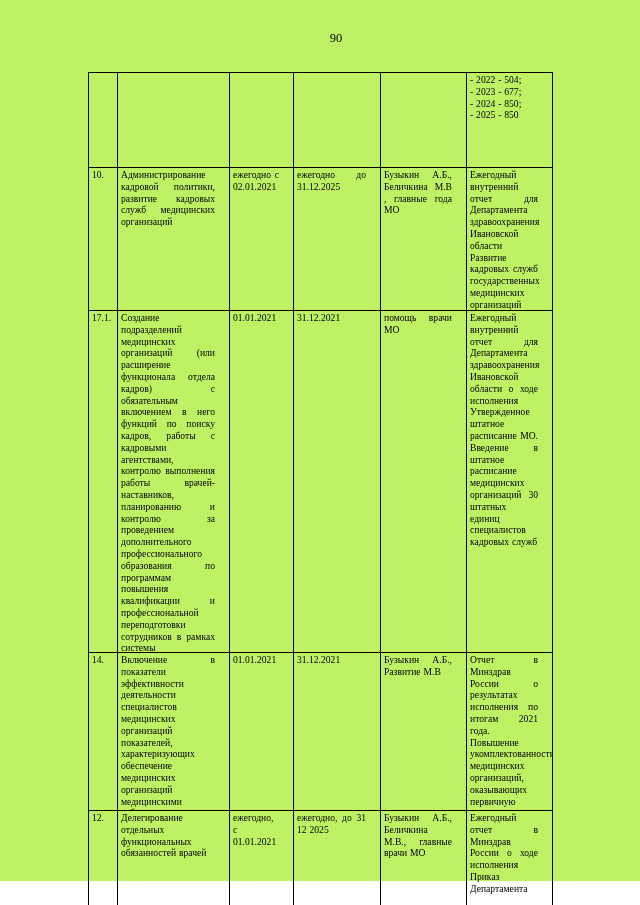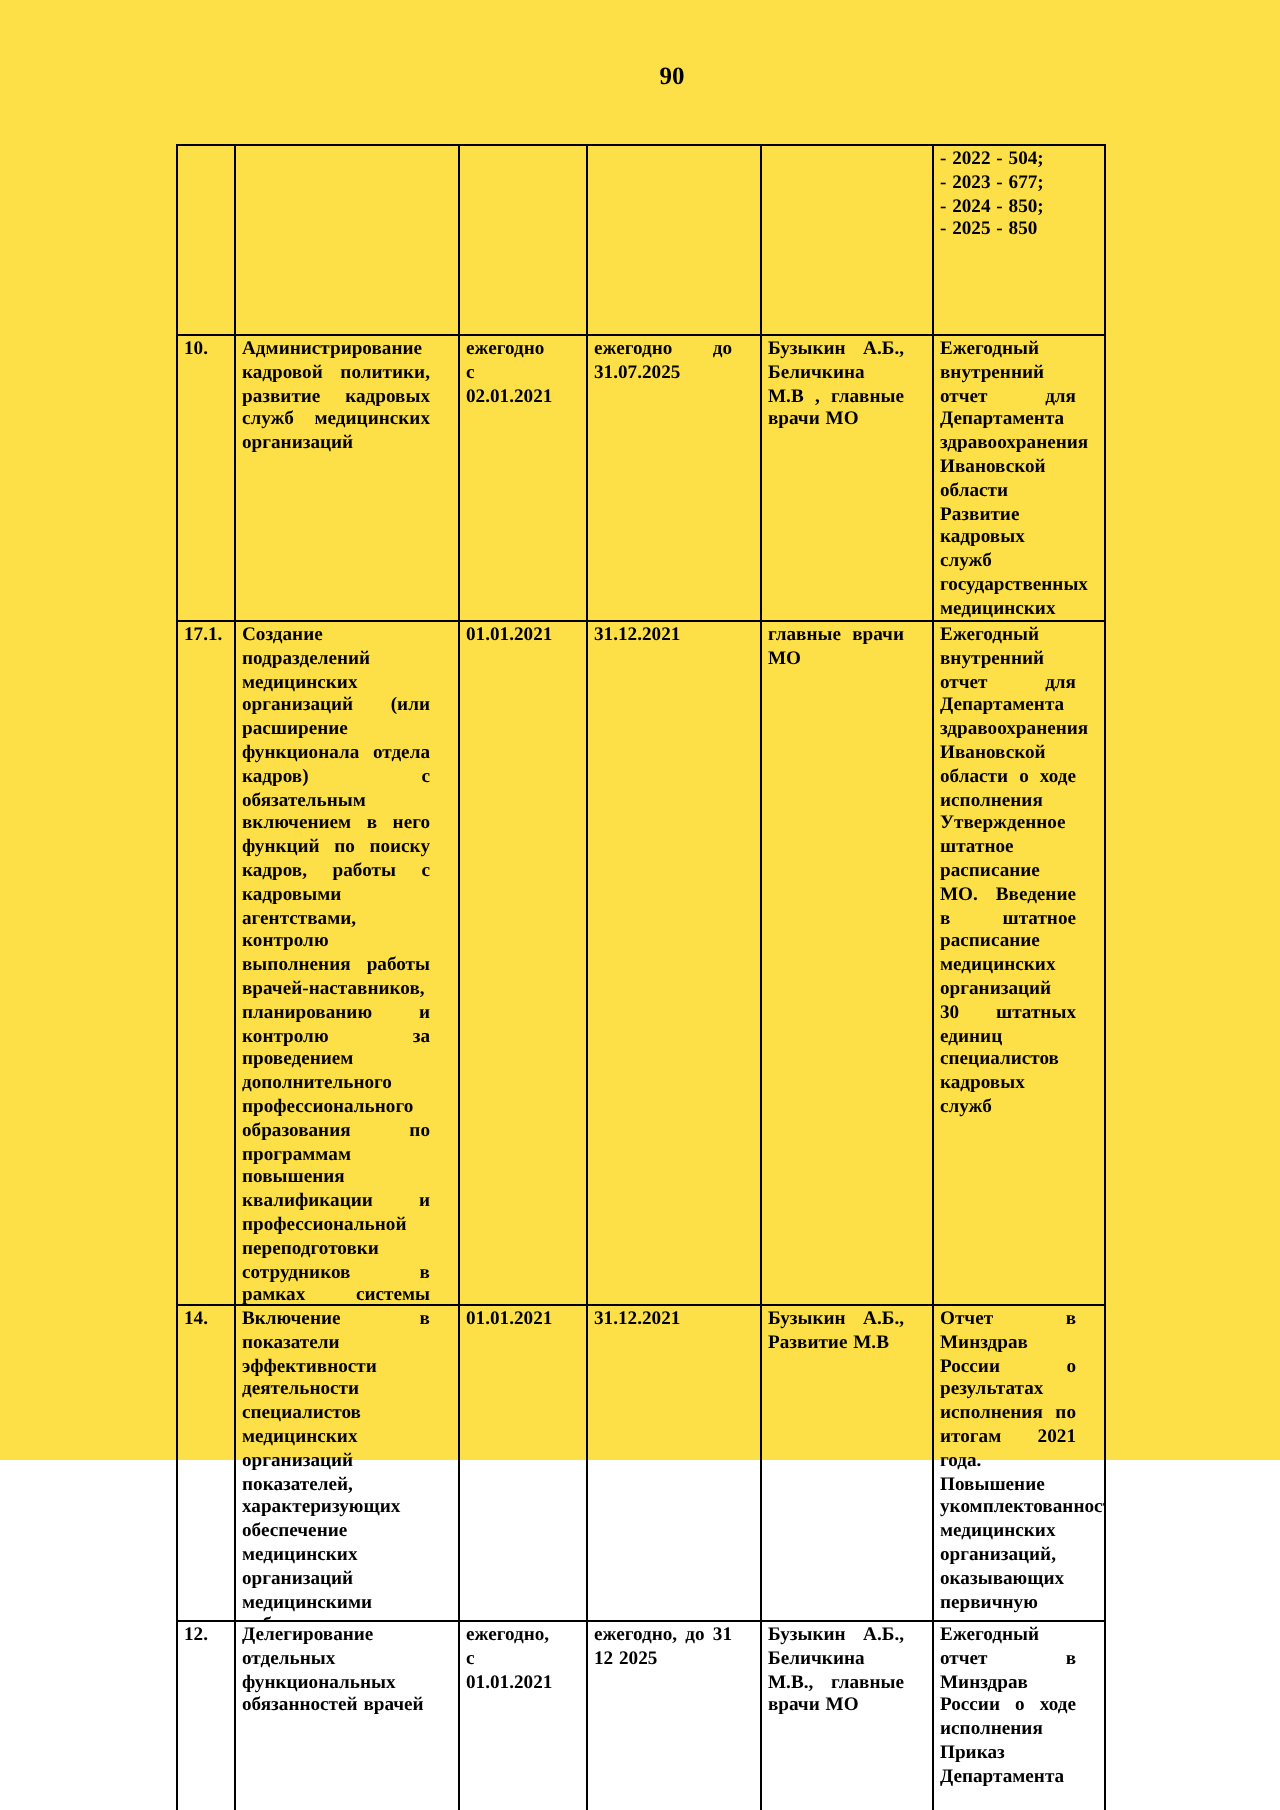--- a/index.html
+++ b/index.html
@@ -8,23 +8,22 @@
     width: 640px;
     height: 905px;
     overflow: hidden;
     background: #ffffff;
     font-family: "Liberation Serif", serif;
     color: #000000;
   }
   .page {
     position: relative;
     width: 640px;
-    height: 730px;
-    background: #fde047;
-    font-weight: bold;
+    height: 881px;
+    background: #bef264;
   }
   .pagenum {
     position: absolute;
     top: 31px;
     left: 0;
     width: 672px; 
     text-align: center;
     font-size: 12.5px;
   }
   .tbl {
@@ -73,31 +72,31 @@
       <div class="c pre left">- 2022 - 504;
 - 2023 - 677;
 - 2024 - 850;
 - 2025 - 850</div>
     </div>
 
     <div class="row">
       <div class="c num">10.</div>
       <div class="c">Администрирование кадровой политики, развитие кадровых служб медицинских организаций</div>
       <div class="c">ежегодно с 02.01.2021</div>
-      <div class="c">ежегодно до 31.07.2025</div>
-      <div class="c">Бузыкин А.Б., Беличкина М.В , главные врачи МО</div>
+      <div class="c">ежегодно до 31.12.2025</div>
+      <div class="c">Бузыкин А.Б., Беличкина М.В , главные года МО</div>
       <div class="c">Ежегодный внутренний отчет для Департамента здравоохранения Ивановской области Развитие кадровых служб государственных медицинских организаций Ивановской области. Увеличение штатной численности кадровых служб, объема работы по подбору персонала</div>
     </div>
 
     <div class="row">
       <div class="c num">17.1.</div>
       <div class="c">Создание подразделений медицинских организаций (или расширение функционала отдела кадров) с обязательным включением в него функций по поиску кадров, работы с кадровыми агентствами, контролю выполнения работы врачей-наставников, планированию и контролю за проведением дополнительного профессионального образования по программам повышения квалификации и профессиональной переподготовки сотрудников в рамках системы непрерывного медицинского образования</div>
       <div class="c">01.01.2021</div>
       <div class="c">31.12.2021</div>
-      <div class="c">главные врачи МО</div>
+      <div class="c">помощь врачи МО</div>
       <div class="c">Ежегодный внутренний отчет для Департамента здравоохранения Ивановской области о ходе исполнения Утвержденное штатное расписание МО. Введение в штатное расписание медицинских организаций 30 штатных единиц специалистов кадровых служб</div>
     </div>
 
     <div class="row">
       <div class="c num">14.</div>
       <div class="c">Включение в показатели эффективности деятельности специалистов медицинских организаций показателей, характеризующих обеспечение медицинских организаций медицинскими работниками</div>
       <div class="c">01.01.2021</div>
       <div class="c">31.12.2021</div>
       <div class="c">Бузыкин А.Б., Развитие М.В</div>
       <div class="c">Отчет в Минздрав России о результатах исполнения по итогам 2021 года. Повышение укомплектованности медицинских организаций, оказывающих первичную медико-санитарную помощь и скорую медицинскую помощь Приказ Департамента здравоохранения Ивановской области</div>

